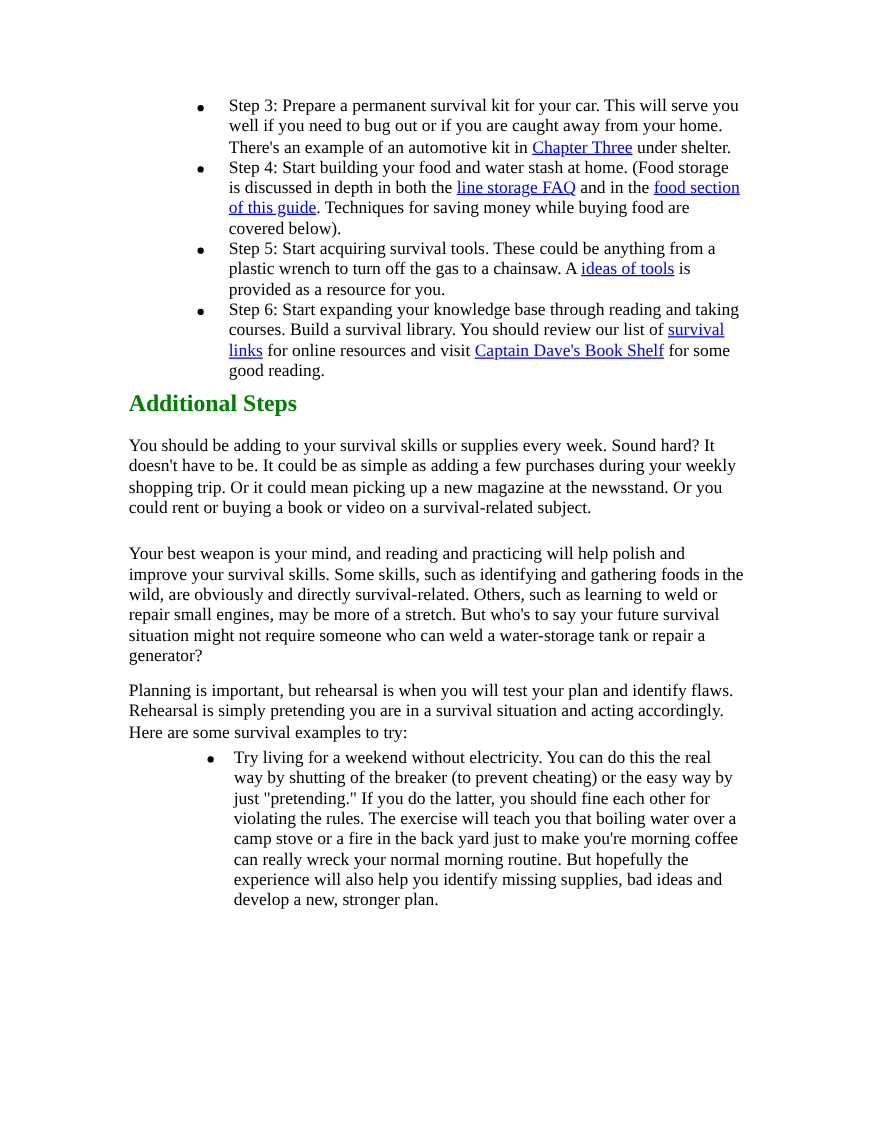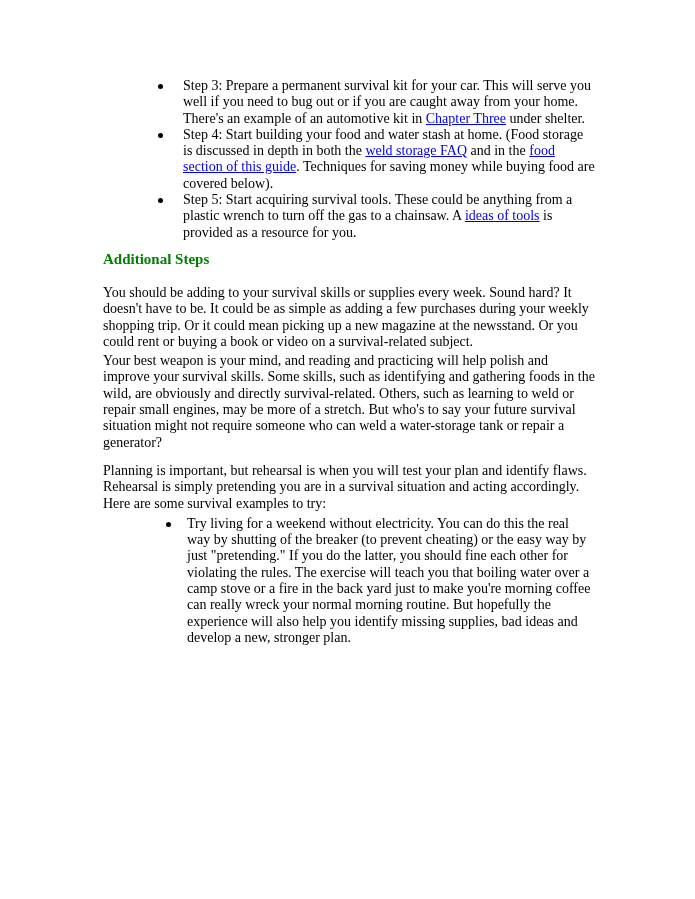--- a/index.html
+++ b/index.html
@@ -38,45 +38,46 @@
     width: 5px;
     height: 5px;
     background: #000000;
     border-radius: 50%;
     top: 6px;
   }
   ul.steps-list li::before { left: -25px; }
   ul.rehearsal-list li::before { left: -21px; }
   h3.heading {
     color: var(--heading-color, #008000);
-    font-size: 15px;
+    font-size: 19px;
     line-height: 18px;
     font-weight: bold;
     margin: 9px 0 0 0;
   }
   h3#h-rehearsal { margin-top: 15px; }
   p.para { margin: 17px 0 0 0; }
-  p#p-best-weapon { margin-top: 3px; }
+  p#p-best-weapon { margin-top: 21px; }
   p#p-planning { margin-top: 12px; }
   .page a {
     color: var(--link-color, #0000EE);
     text-decoration: underline;
     cursor: pointer;
     font-family: Liberation Serif, serif;
   }
 </style>
 </head>
 <body>
 
 <div class="page">
 
   <ul class="list steps-list">
       <li>Step 3: Prepare a permanent survival kit for your car. This will serve you well if you need to bug out or if you are caught away from your home. There's an example of an automotive kit in <a href="#">Chapter Three</a> under shelter.</li>
-      <li>Step 4: Start building your food and water stash at home. (Food storage is discussed in depth in both the <a href="#">weld storage FAQ</a> and in the <a href="#">food section of this guide</a>. Techniques for saving money while buying food are covered below).</li>
+      <li>Step 4: Start building your food and water stash at home. (Food storage is discussed in depth in both the <a href="#">line storage FAQ</a> and in the <a href="#">food section of this guide</a>. Techniques for saving money while buying food are covered below).</li>
       <li>Step 5: Start acquiring survival tools. These could be anything from a plastic wrench to turn off the gas to a chainsaw. A <a href="#">ideas of tools</a> is provided as a resource for you.</li>
+      <li>Step 6: Start expanding your knowledge base through reading and taking courses. Build a survival library. You should review our list of <a href="#">survival links</a> for online resources and visit <a href="#">Captain Dave's Book Shelf</a> for some good reading.</li>
     </ul>
 
   <h3 class="heading" id="h-additional">Additional Steps</h3>
 
   <p class="para" id="p-adding">You should be adding to your survival skills or supplies every week. Sound hard? It doesn't have to be. It could be as simple as adding a few purchases during your weekly shopping trip. Or it could mean picking up a new magazine at the newsstand. Or you could rent or buying a book or video on a survival-related subject.</p>
 
   <p class="para" id="p-best-weapon">Your best weapon is your mind, and reading and practicing will help polish and improve your survival skills. Some skills, such as identifying and gathering foods in the wild, are obviously and directly survival-related. Others, such as learning to weld or repair small engines, may be more of a stretch. But who's to say your future survival situation might not require someone who can weld a water-storage tank or repair a generator?</p>
 
 
   <p class="para" id="p-planning">Planning is important, but rehearsal is when you will test your plan and identify flaws. Rehearsal is simply pretending you are in a survival situation and acting accordingly. Here are some survival examples to try:</p>

